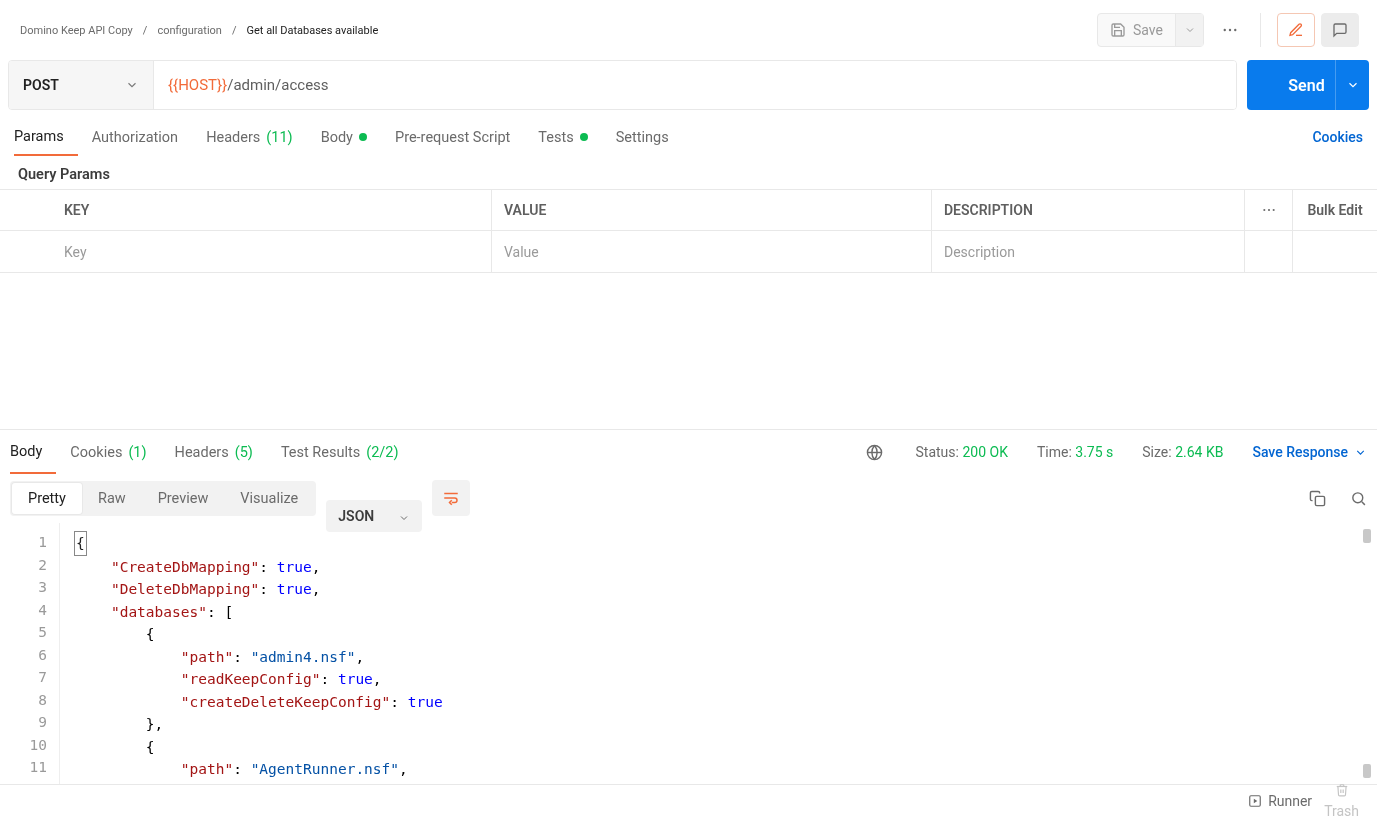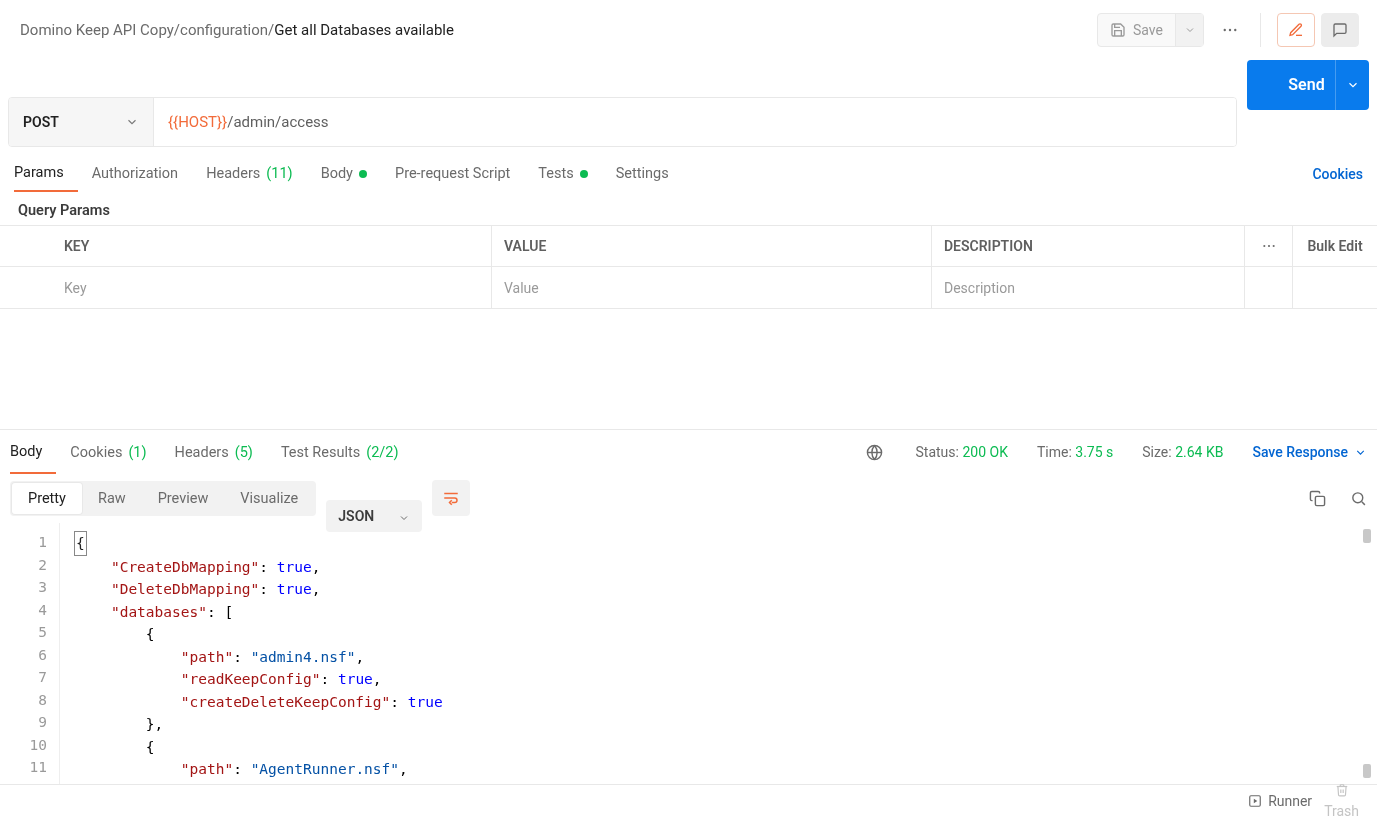--- a/index.html
+++ b/index.html
@@ -33,21 +33,22 @@
   
   .header{
     display:flex;
     align-items:center;
     height:60px;
     padding:0 18px 0 20px;
   }
   .breadcrumb{
     display:flex;
     align-items:center;
-    font-size:15px;
+    gap:10px;
+    font-size:11px;
   }
   .breadcrumb .dim{ color:var(--gray); }
   .breadcrumb .title{ color:#212121; font-weight:400; }
   .header-spacer{flex:1;}
   .header-actions{display:flex;align-items:center;gap:12px;}
   .save-group{
     display:flex;align-items:center;
     border:1px solid var(--border);
     border-radius:4px;
     background:#f9f9f9;
@@ -76,21 +77,20 @@
 
   
   .request-row{
     display:flex;align-items:stretch;gap:10px;
     padding:0 8px;margin-bottom:8px;
   }
   .method-url{
     flex:1;display:flex;align-items:stretch;
     border:1px solid var(--border);border-radius:4px;overflow:hidden;
     height:50px;
-    margin-top:37px;
   }
   .method-select{
     width:145px;background:#f6f6f6;display:flex;align-items:center;justify-content:space-between;
     padding:0 14px;color:#212121;font-weight:600;
     border-right:1px solid var(--border);
   }
   .url-field{
     flex:1;display:flex;align-items:center;padding:0 14px;background:#fff;color:#5f5f5f;font-size:15px;
   }
   .url-field .var{ color:var(--orange); }

